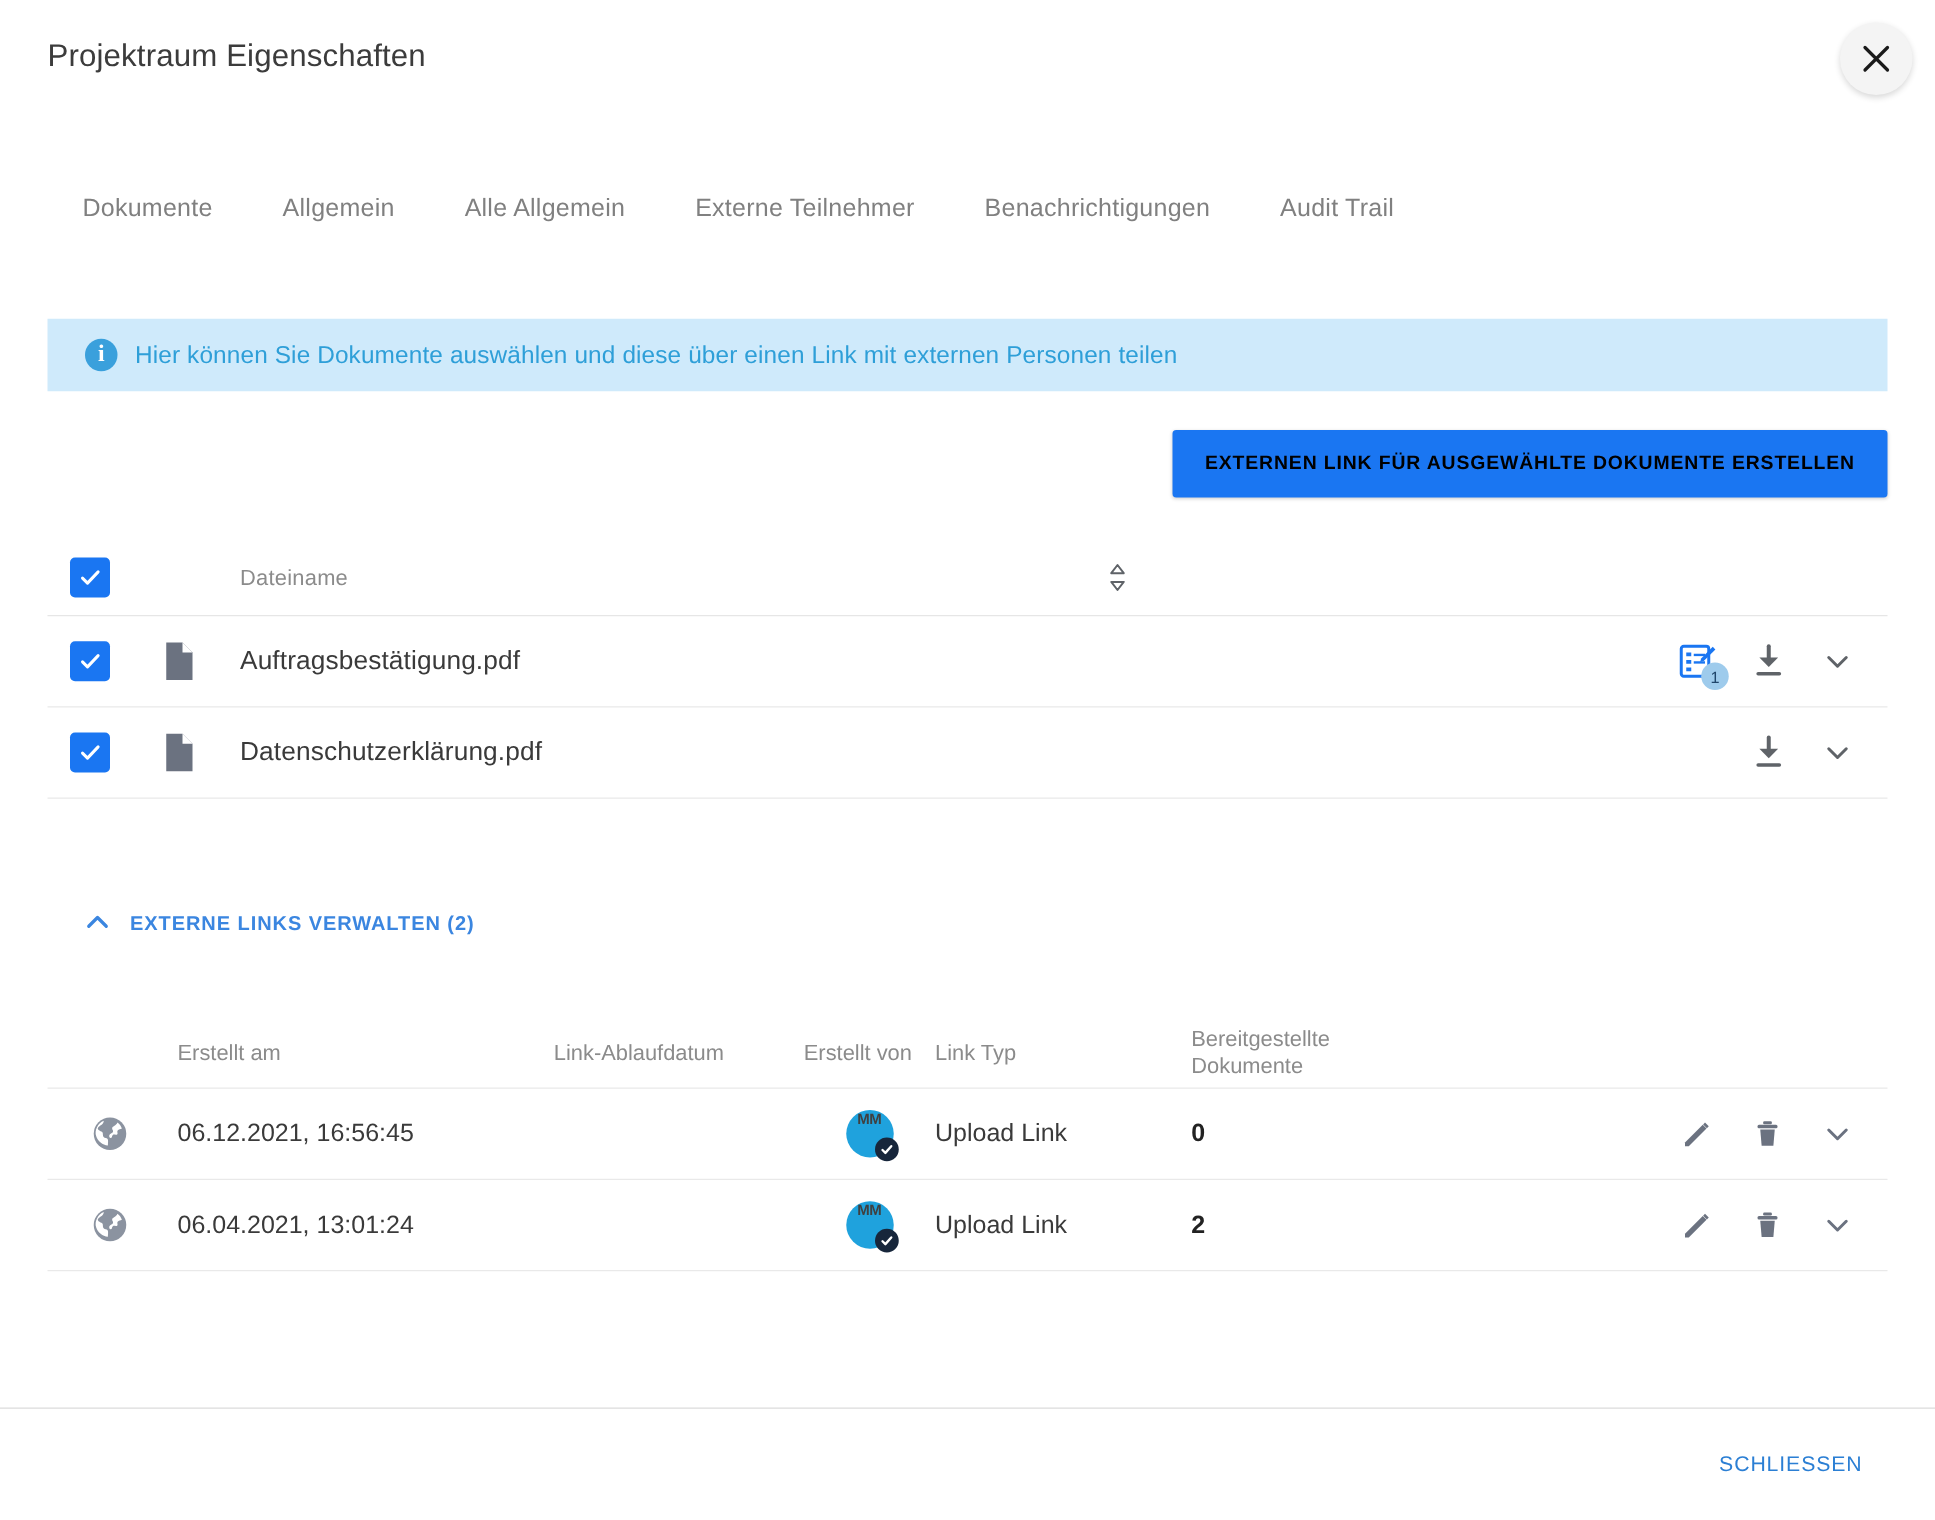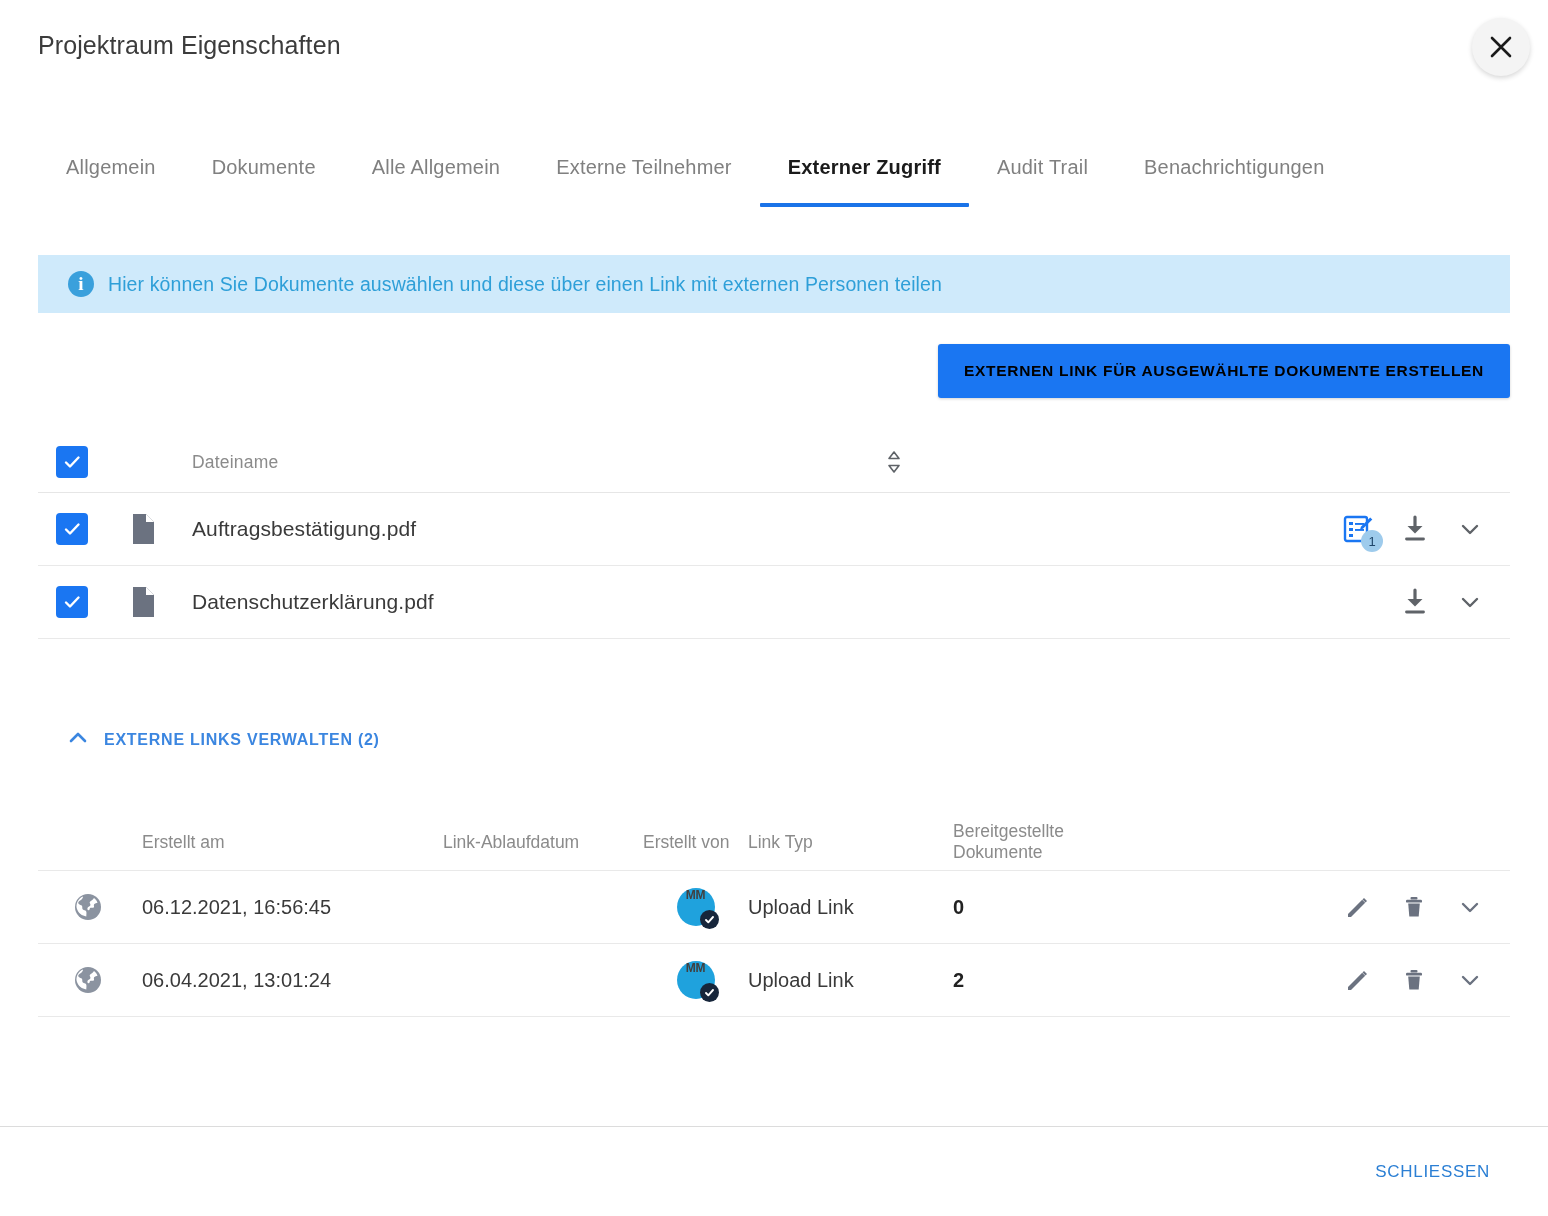--- a/index.html
+++ b/index.html
@@ -357,27 +357,26 @@
     <button class="close-btn">
       <span>
         <svg width="26" height="26" viewBox="0 0 26 26" aria-hidden="true">
           <path d="M4 4 L22 22 M22 4 L4 22" stroke="#1a1a1a" stroke-width="2.6" stroke-linecap="round"></path>
         </svg>
       </span>
     </button>
   </div>
 
   <div class="tabs">
+    <button class="tab">Dokumente</button>
     <button class="tab">Allgemein</button>
-    <button class="tab">Dokumente</button>
     <button class="tab">Alle Allgemein</button>
     <button class="tab">Externe Teilnehmer</button>
-    <button class="tab active">Externer Zugriff</button>
+    <button class="tab">Benachrichtigungen</button>
     <button class="tab">Audit Trail</button>
-    <button class="tab">Benachrichtigungen</button>
   </div>
 
   <div class="dlg-body">
 
     <div class="info-banner">
       <div class="info-icon">i</div>
       <div class="info-text">Hier können Sie Dokumente auswählen und diese über einen Link mit externen Personen teilen</div>
     </div>
 
     <div class="action-row">

